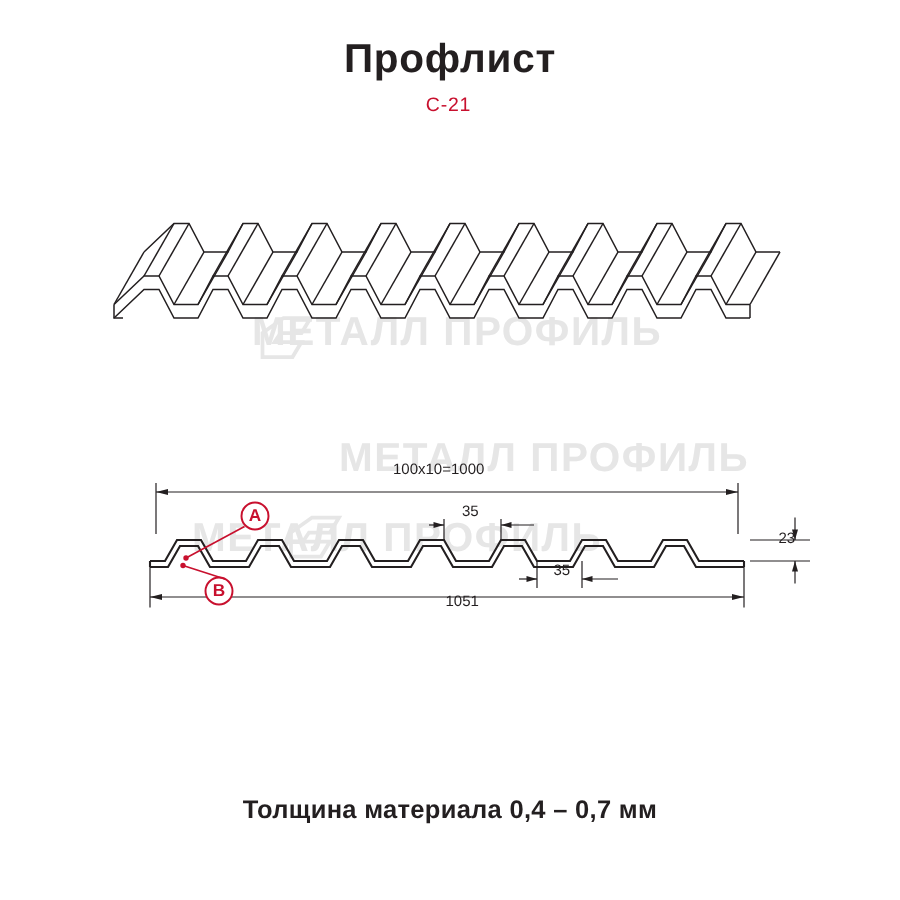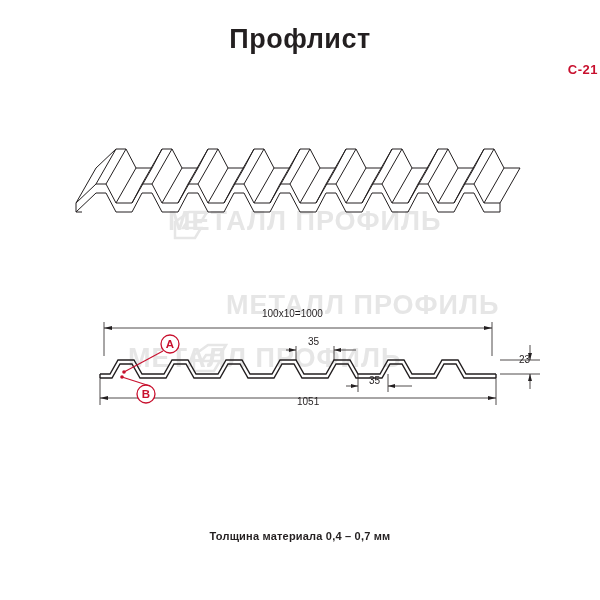--- a/index.html
+++ b/index.html
@@ -30,33 +30,33 @@
     font-size: 27px;
     font-weight: bold;
     letter-spacing: 0.5px;
     color: #231f20;
   }
   .subtitle {
     position: absolute;
     top: 62px;
     left: 0;
     width: 598px;
-    text-align: right;
+    text-align: center;
     font-size: 13px;
-    font-weight: bold;
+    font-weight: normal;
     color: #c8102e;
     letter-spacing: 0.5px;
   }
   .footer {
     position: absolute;
     top: 530px;
     left: 0;
     width: 600px;
     text-align: center;
-    font-size: 11px;
+    font-size: 17px;
     font-weight: bold;
     color: #231f20;
     letter-spacing: 0.2px;
   }
   .svg-layer {
     position: absolute;
     top: 0;
     left: 0;
   }
   .wm {

